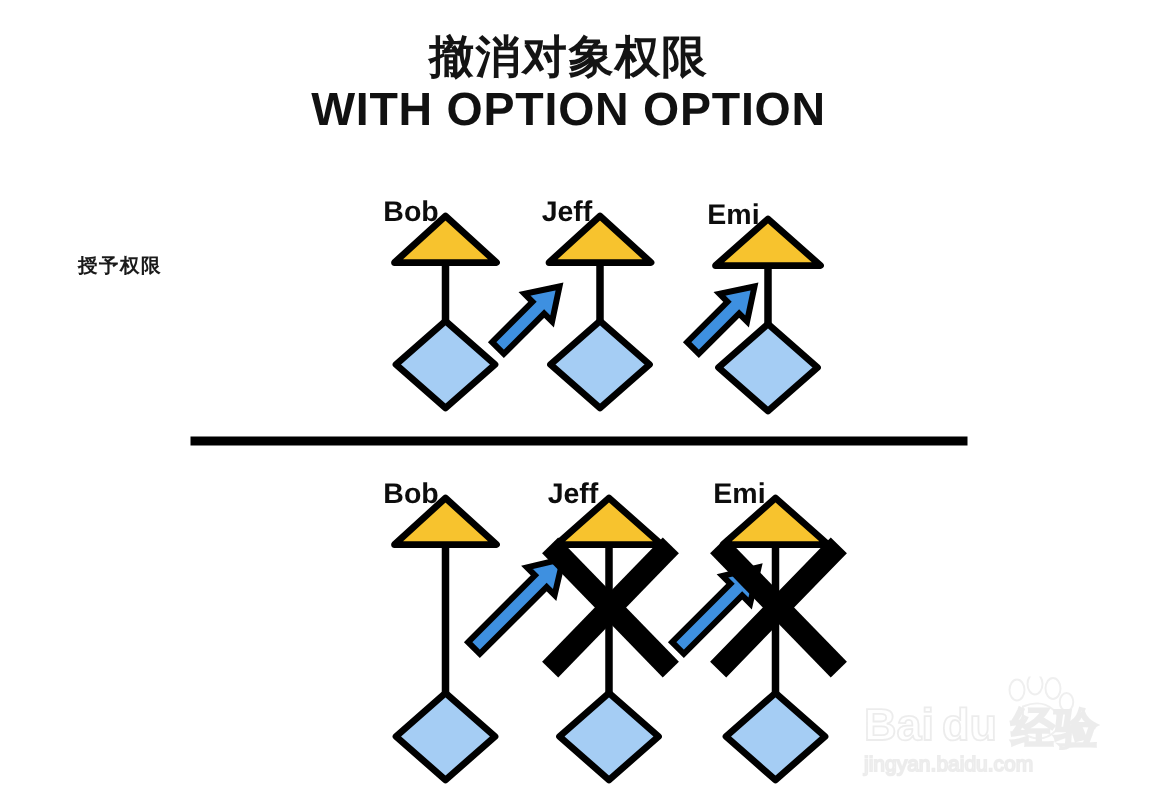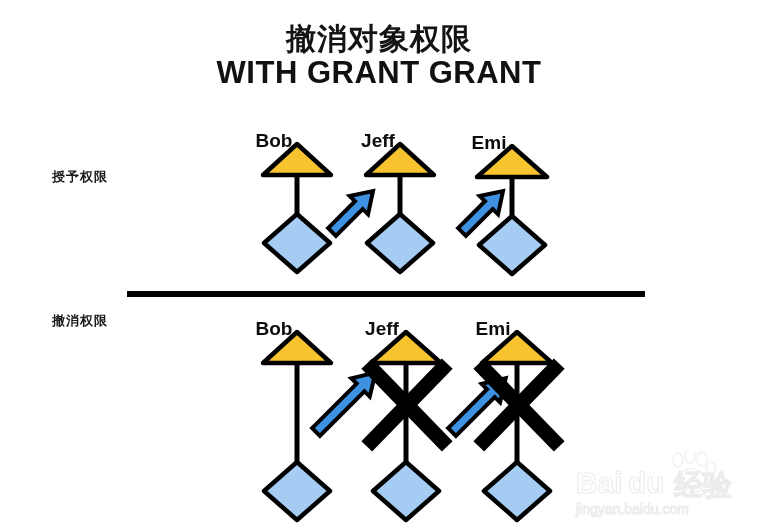--- a/index.html
+++ b/index.html
@@ -74,25 +74,24 @@
     stroke-width: 1.2;
   }
 </style>
 </head>
 <body>
 
 <div id="stage">
 
   <div class="title-block">
     <div class="title-cn">撤消对象权限</div>
-    <div class="title-en">WITH GRANT GRANT</div>
+    <div class="title-en">WITH OPTION OPTION</div>
   </div>
 
   <div class="row-label" id="label-grant">授予权限</div>
-  <div class="row-label" id="label-revoke">撤消权限</div>
 
   <svg width="770" height="531" viewBox="0 0 770 531" style="position:absolute;left:0;top:0;">
 
     <g>
 
       <g>
         <line x1="297" y1="174" x2="297" y2="218" stroke="#000" stroke-width="5"></line>
         <polygon points="297,144 331,175 263,175" fill="#F7C32E" stroke="#000" stroke-width="4.5" stroke-linejoin="round"></polygon>
         <polygon points="297,214 330,243 297,272 264,243" fill="#A5CDF4" stroke="#000" stroke-width="4.5" stroke-linejoin="round"></polygon>
         <text class="node-name" x="274" y="147" text-anchor="middle">Bob</text>

